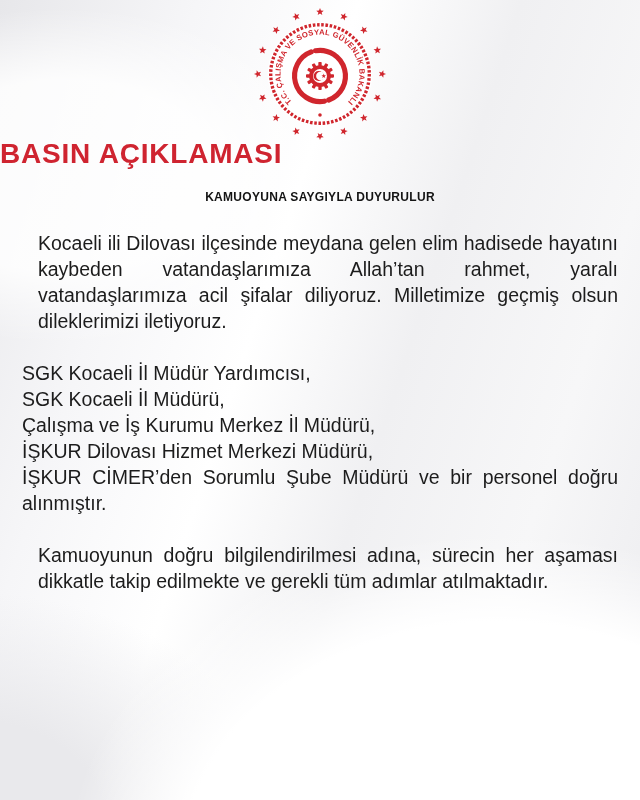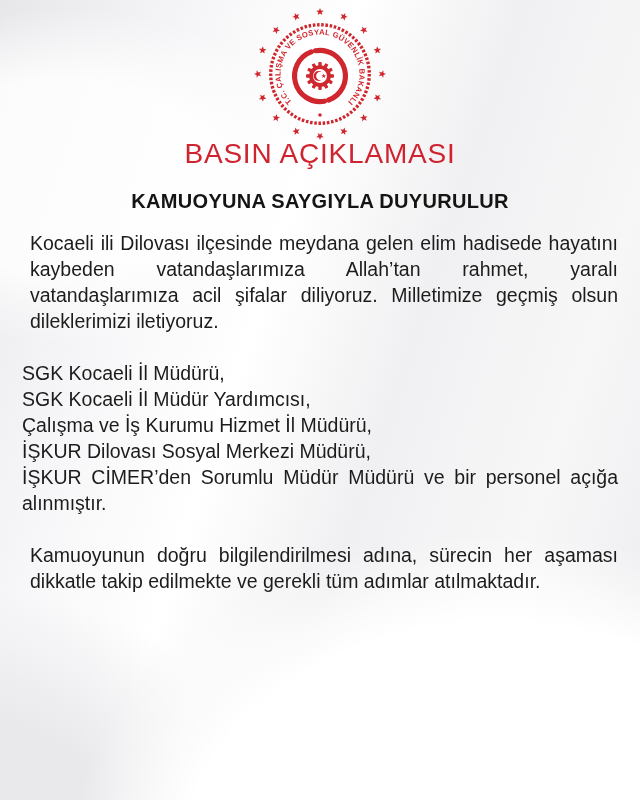--- a/index.html
+++ b/index.html
@@ -13,38 +13,38 @@
       radial-gradient(70% 40% at -5% 102%, #e9e9ec 30%, rgba(233,233,236,0) 70%),
       radial-gradient(60% 30% at 10% 22%, rgba(255,255,255,.85) 40%, rgba(255,255,255,0) 70%),
       linear-gradient(108deg, #e7e7ea 0%, #f6f6f8 22%, #ffffff 40%, #f0f0f2 58%, #f7f7f8 78%, #ebebee 100%);
   }
   .logo-wrap{
     position:absolute;top:5px;left:50%;transform:translateX(-50%);
     width:138px;height:138px;
   }
   .title{
     position:absolute;top:138px;left:0;width:100%;
-    text-align:center;
-    font-size:28px;font-weight:400;letter-spacing:.8px;
+    text-align:left;
+    font-size:28px;font-weight:700;letter-spacing:.8px;
     color:#cf2430;
   }
   .subtitle{
     position:absolute;top:190px;left:0;width:100%;
     text-align:center;
-    font-size:20px;font-weight:800;letter-spacing:.3px;
+    font-size:12px;font-weight:800;letter-spacing:.3px;
     color:#141414;
   }
   .content{
     position:absolute;top:230px;left:0;
     width:640px;box-sizing:border-box;
     padding:0 22px;
     color:#1c1c1c;
     font-size:19.5px;line-height:26px;
   }
-  .para{ text-align:justify; margin:0 0 26px 8px; }
+  .para{ text-align:justify; margin:0 0 26px 16px; }
   .list-line{ text-align:left; margin:0; }
   .list-line.justify{ text-align:justify; }
   .list-block{ margin:0 0 26px 0; }
 </style>
 </head>
 <body>
 
 <div class="page">
 
   <div class="logo-wrap">
@@ -111,22 +111,22 @@
     </svg>
   </div>
 
   <div class="title">BASIN AÇIKLAMASI</div>
   <div class="subtitle">KAMUOYUNA SAYGIYLA DUYURULUR</div>
 
   <div class="content">
     <p class="para">Kocaeli ili Dilovası ilçesinde meydana gelen elim hadisede hayatını kaybeden vatandaşlarımıza Allah’tan rahmet, yaralı vatandaşlarımıza acil şifalar diliyoruz. Milletimize geçmiş olsun dileklerimizi iletiyoruz.</p>
 
     <div class="list-block">
+      <div class="list-line">SGK Kocaeli İl Müdür Yardımcısı,</div>
       <div class="list-line">SGK Kocaeli İl Müdürü,</div>
-      <div class="list-line">SGK Kocaeli İl Müdür Yardımcısı,</div>
-      <div class="list-line">Çalışma ve İş Kurumu Hizmet İl Müdürü,</div>
-      <div class="list-line">İŞKUR Dilovası Sosyal Merkezi Müdürü,</div>
-      <div class="list-line justify">İŞKUR CİMER’den Sorumlu Müdür Müdürü ve bir personel açığa alınmıştır.</div>
+      <div class="list-line">Çalışma ve İş Kurumu Merkez İl Müdürü,</div>
+      <div class="list-line">İŞKUR Dilovası Hizmet Merkezi Müdürü,</div>
+      <div class="list-line justify">İŞKUR CİMER’den Sorumlu Şube Müdürü ve bir personel doğru alınmıştır.</div>
     </div>
 
     <p class="para">Kamuoyunun doğru bilgilendirilmesi adına, sürecin her aşaması dikkatle takip edilmekte ve gerekli tüm adımlar atılmaktadır.</p>
   </div>
 </div>
 
 </body></html>

